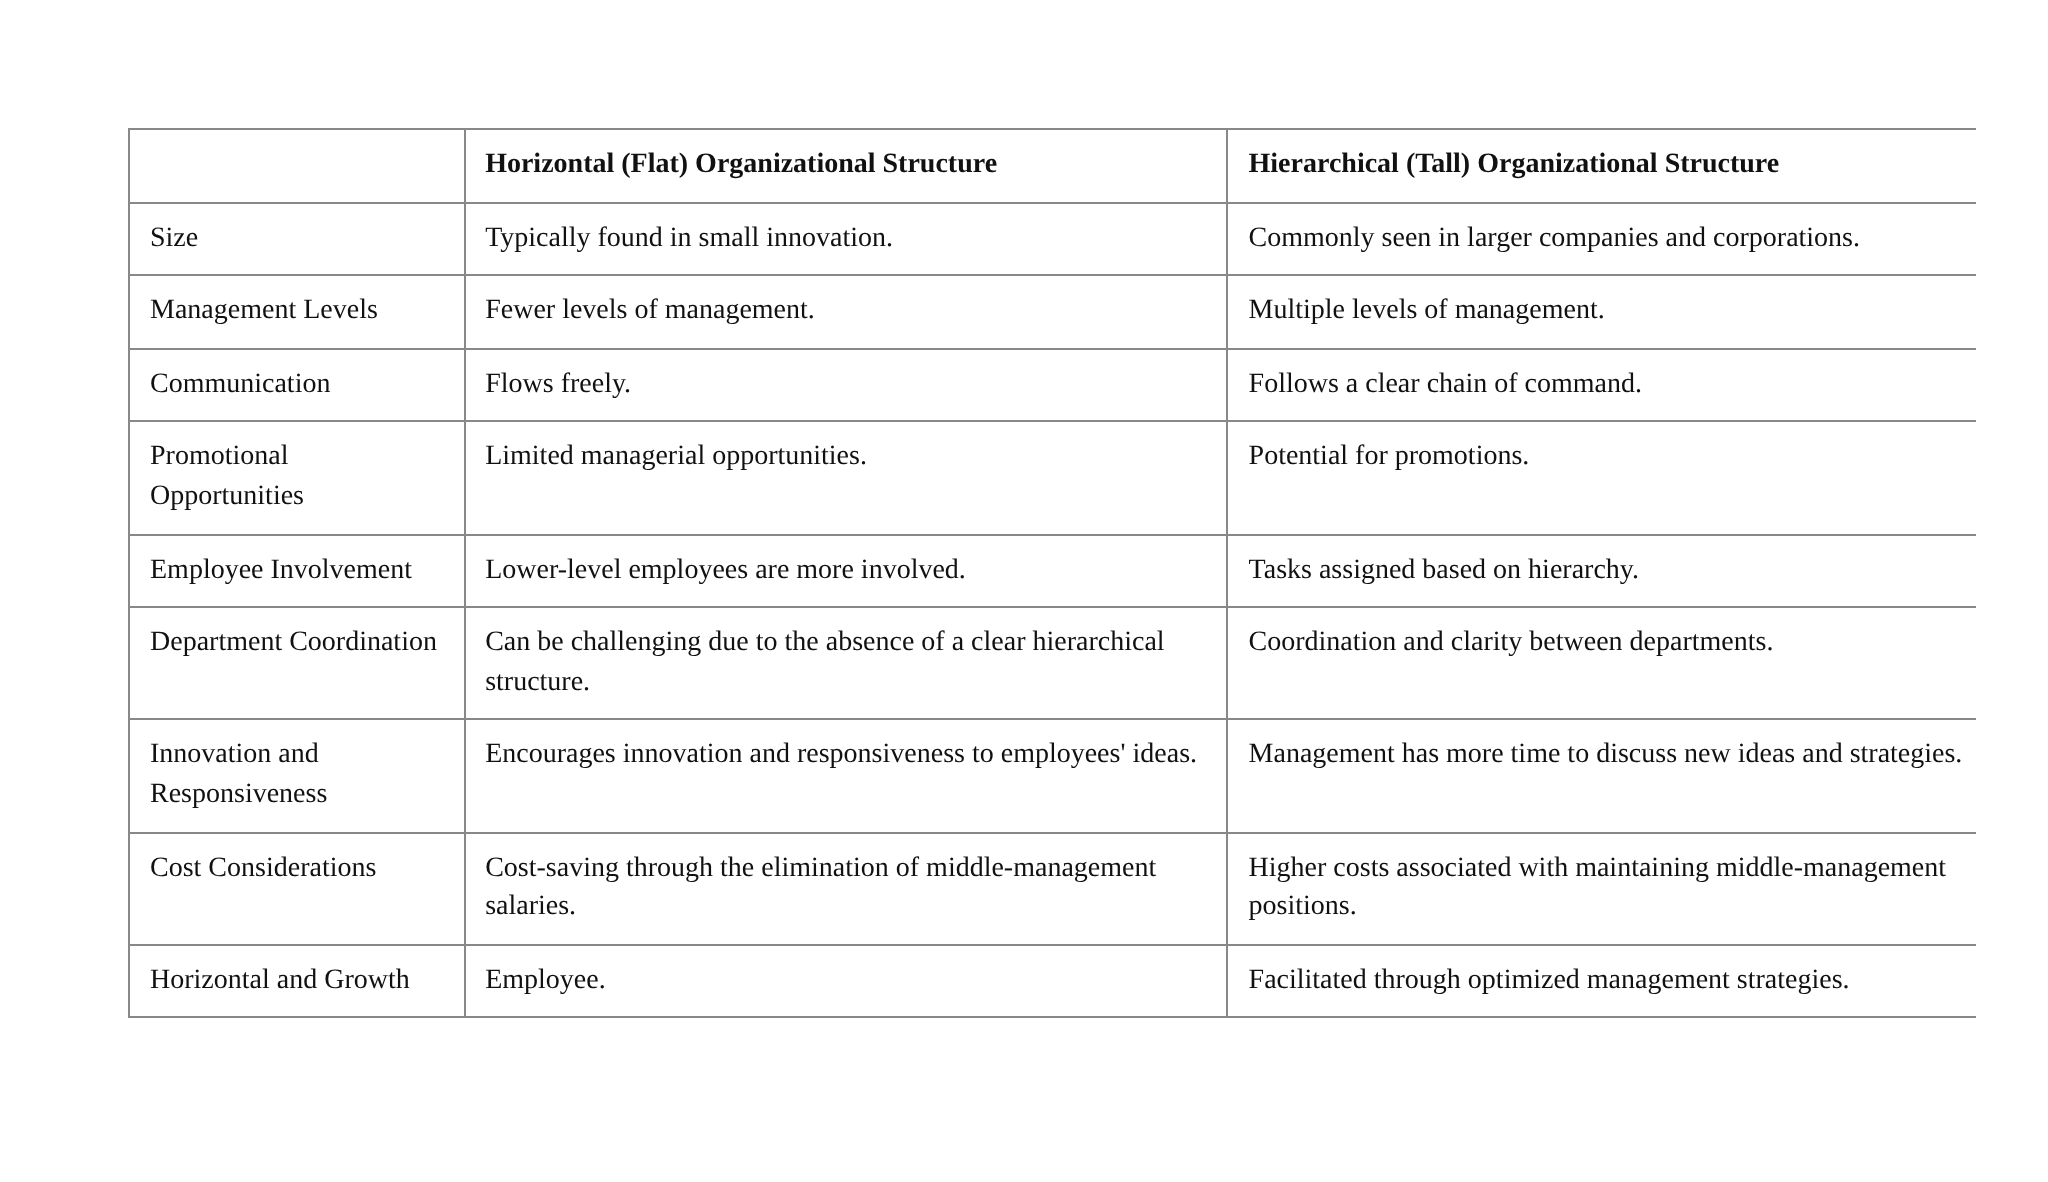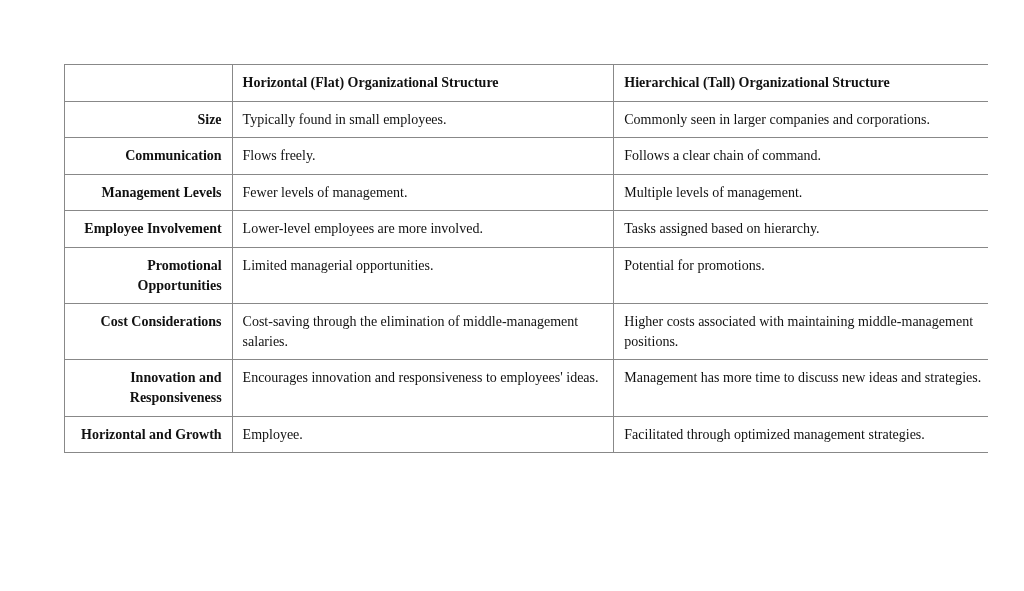--- a/index.html
+++ b/index.html
@@ -27,22 +27,21 @@
     thead th {
       font-weight: bold;
       text-align: left;
       background: #fff;
     }
     thead th:first-child {
       border: 1px solid #888;
       background: #fff;
     }
     tbody td:first-child {
-      font-weight: bold;
-      text-align: right;
+      font-weight: normal;
     }
   </style>
 </head>
 <body>
 
 <table>
   <colgroup>
     <col class="col1">
     <col class="col2">
     <col class="col3">
@@ -50,52 +49,57 @@
   <thead>
     <tr>
       <th></th>
       <th>Horizontal (Flat) Organizational Structure</th>
       <th>Hierarchical (Tall) Organizational Structure</th>
     </tr>
   </thead>
   <tbody id="table-body">
   <tr>
         <td>Size</td>
-        <td>Typically found in small employees.</td>
+        <td>Typically found in small innovation.</td>
         <td>Commonly seen in larger companies and corporations.</td>
+      </tr>
+      <tr>
+        <td>Management Levels</td>
+        <td>Fewer levels of management.</td>
+        <td>Multiple levels of management.</td>
       </tr>
       <tr>
         <td>Communication</td>
         <td>Flows freely.</td>
         <td>Follows a clear chain of command.</td>
       </tr>
       <tr>
-        <td>Management Levels</td>
-        <td>Fewer levels of management.</td>
-        <td>Multiple levels of management.</td>
+        <td>Promotional Opportunities</td>
+        <td>Limited managerial opportunities.</td>
+        <td>Potential for promotions.</td>
       </tr>
       <tr>
         <td>Employee Involvement</td>
         <td>Lower-level employees are more involved.</td>
         <td>Tasks assigned based on hierarchy.</td>
       </tr>
       <tr>
-        <td>Promotional Opportunities</td>
-        <td>Limited managerial opportunities.</td>
-        <td>Potential for promotions.</td>
+        <td>Department Coordination</td>
+        <td>Can be challenging due to the absence of a clear hierarchical structure.</td>
+        <td>Coordination and clarity between departments.</td>
+      </tr>
+      <tr>
+        <td>Innovation and Responsiveness</td>
+        <td>Encourages innovation and responsiveness to employees' ideas.</td>
+        <td>Management has more time to discuss new ideas and strategies.</td>
       </tr>
       <tr>
         <td>Cost Considerations</td>
         <td>Cost-saving through the elimination of middle-management salaries.</td>
         <td>Higher costs associated with maintaining middle-management positions.</td>
-      </tr>
-      <tr>
-        <td>Innovation and Responsiveness</td>
-        <td>Encourages innovation and responsiveness to employees' ideas.</td>
-        <td>Management has more time to discuss new ideas and strategies.</td>
       </tr>
       <tr>
         <td>Horizontal and Growth</td>
         <td>Employee.</td>
         <td>Facilitated through optimized management strategies.</td>
       </tr>
     </tbody>
 </table>
 
 </body></html>

